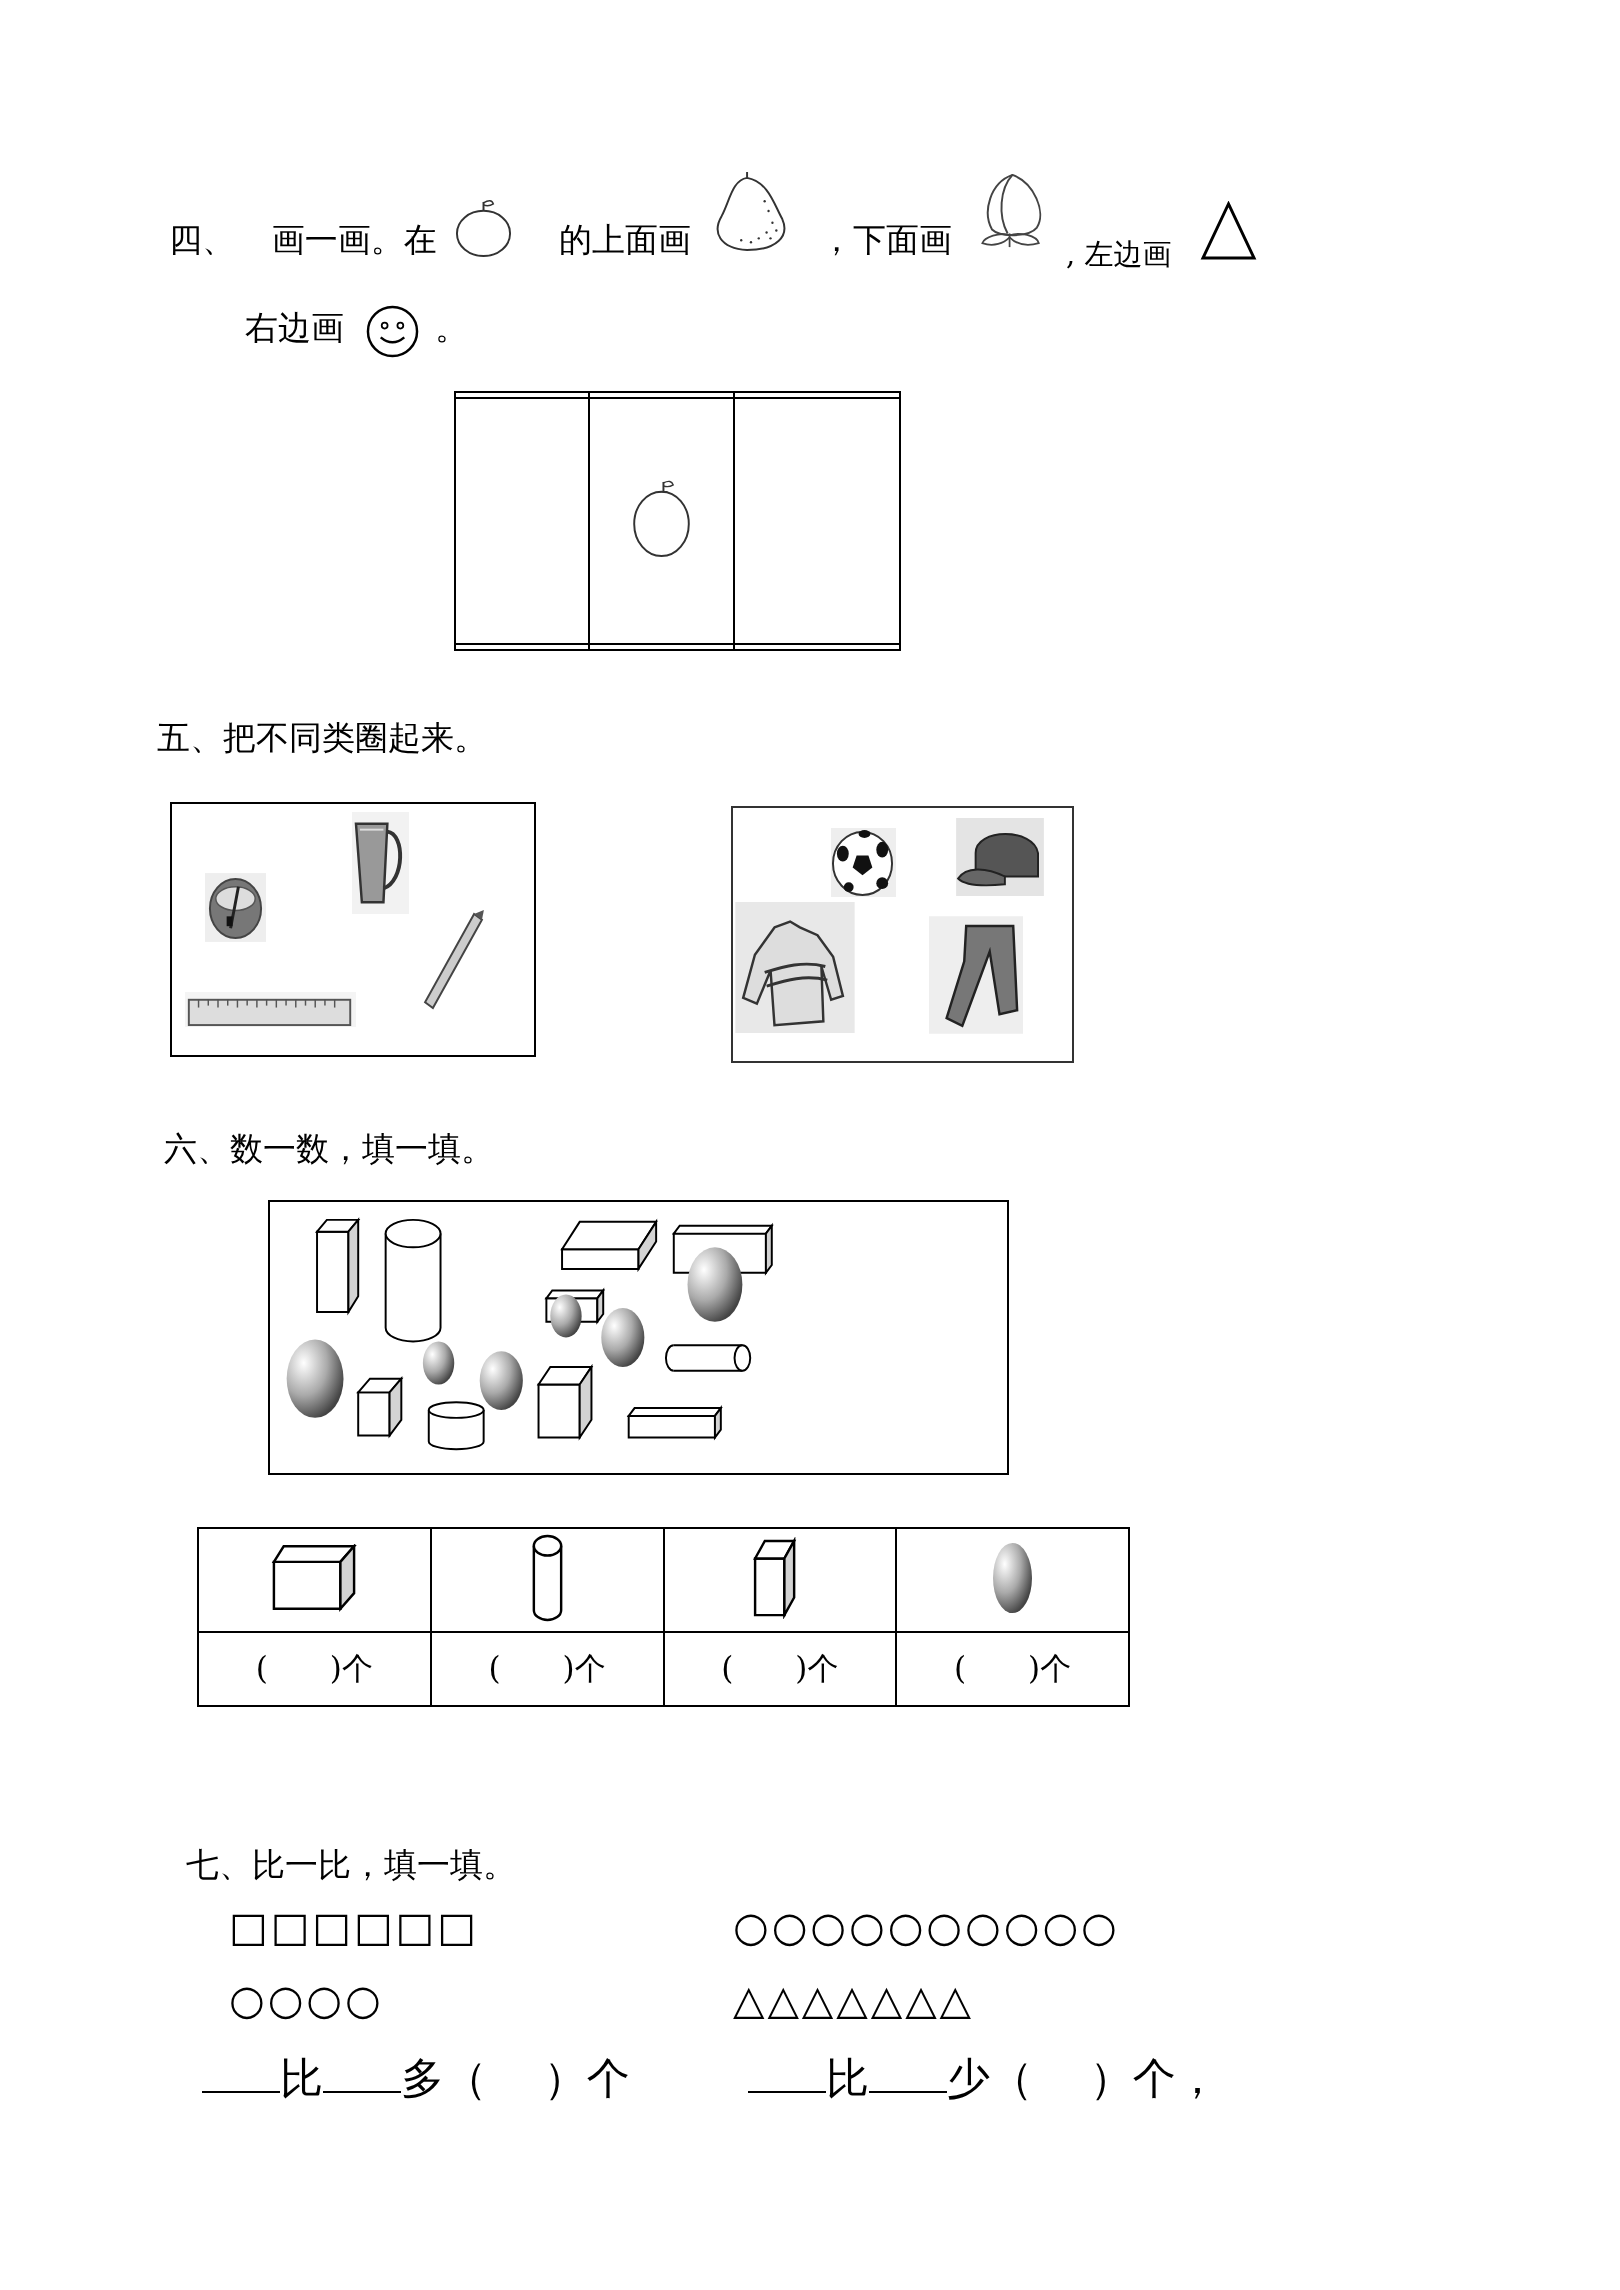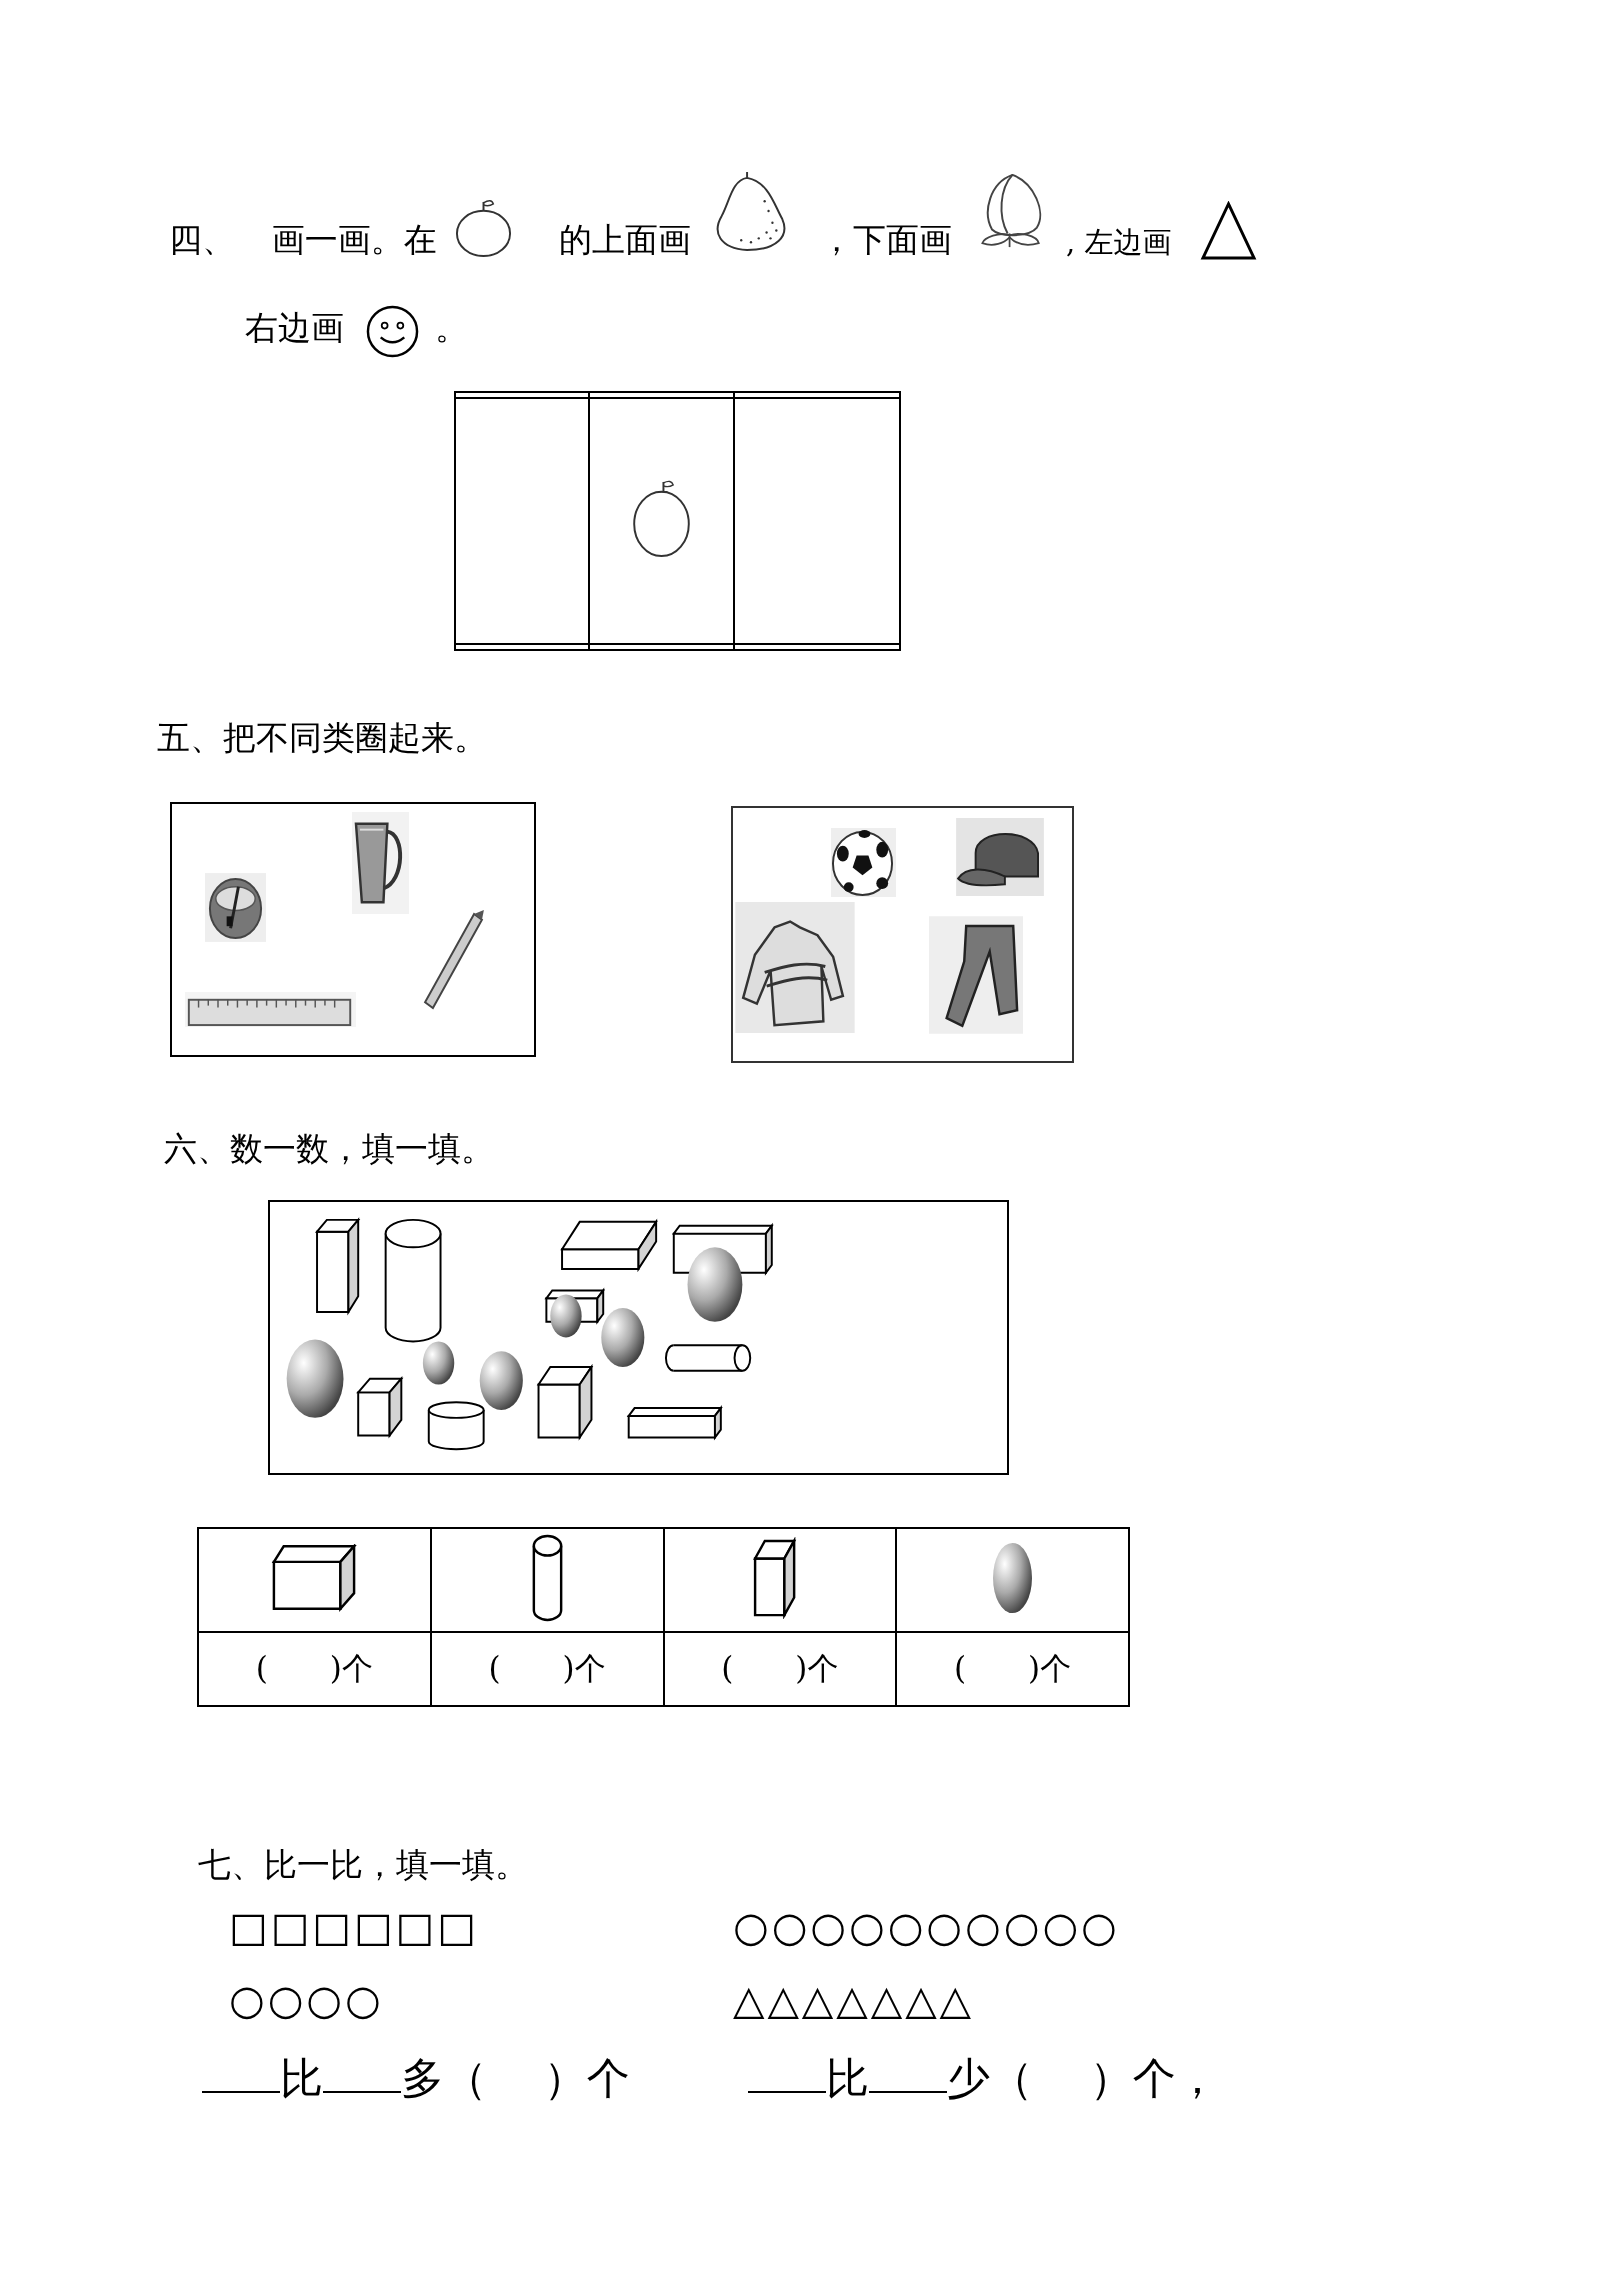--- a/index.html
+++ b/index.html
@@ -1,21 +1,21 @@
 <!DOCTYPE html>
 <html><head>
 <meta charset="utf-8">
 <style>
   html, body { margin:0; padding:0; background:#ffffff; }
   body { width:1620px; height:2291px; position:relative; overflow:hidden;
          font-family:"DejaVu Serif","Liberation Serif",serif; color:#000; }
   .abs { position:absolute; }
   .q-title { font-size:33px; white-space:nowrap; }
   .bold { font-weight:normal;margin-left:14px; }
-  .small { font-size:29px; }
+  .small { font-size:29px;margin-top:12px; }
   svg { display:block; }
   .grid { position:absolute; left:454px; top:391px; width:447px; height:260px;
           border-collapse:collapse; }
   .grid td { border:2.9px solid #000; padding:0; }
   .imgbox { position:absolute; border:2.9px solid #000; background:#fff; }
   .count-table { position:absolute; left:197px; top:1527px; width:933px; height:177px;
                  border-collapse:collapse; }
   .count-table td { border:2px solid #000; text-align:center; padding:0; }
   .count-table td.shape { height:102px; }
   .count-table td.ans { height:72px; font-size:31px; }
@@ -324,21 +324,21 @@
   </tr>
   <tr>
     <td class="ans">(　　)个</td>
     <td class="ans">(　　)个</td>
     <td class="ans">(　　)个</td>
     <td class="ans">(　　)个</td>
   </tr>
 </tbody>
   </table>
 
-<div class="abs q-title" style="left:198px; top:1843px;text-align:right;">七、比一比，填一填。</div>
+<div class="abs q-title" style="left:186px; top:1843px;text-align:right;">七、比一比，填一填。</div>
 
 <div class="abs row-sym" style="left:229px; top:1903px;">□□□□□□</div>
 <div class="abs row-sym" style="left:229px; top:1976px;">○○○○</div>
 
 <div class="abs fill-line" style="left:202px; top:2050px;">
   <span class="blank"></span><span>比</span><span class="blank"></span><span>多（　 ）个</span>
 </div>
 
 <div class="abs row-sym" style="left:733px; top:1903px;">○○○○○○○○○○</div>
 <div class="abs row-sym" style="left:733px; top:1976px;">△△△△△△△</div>

